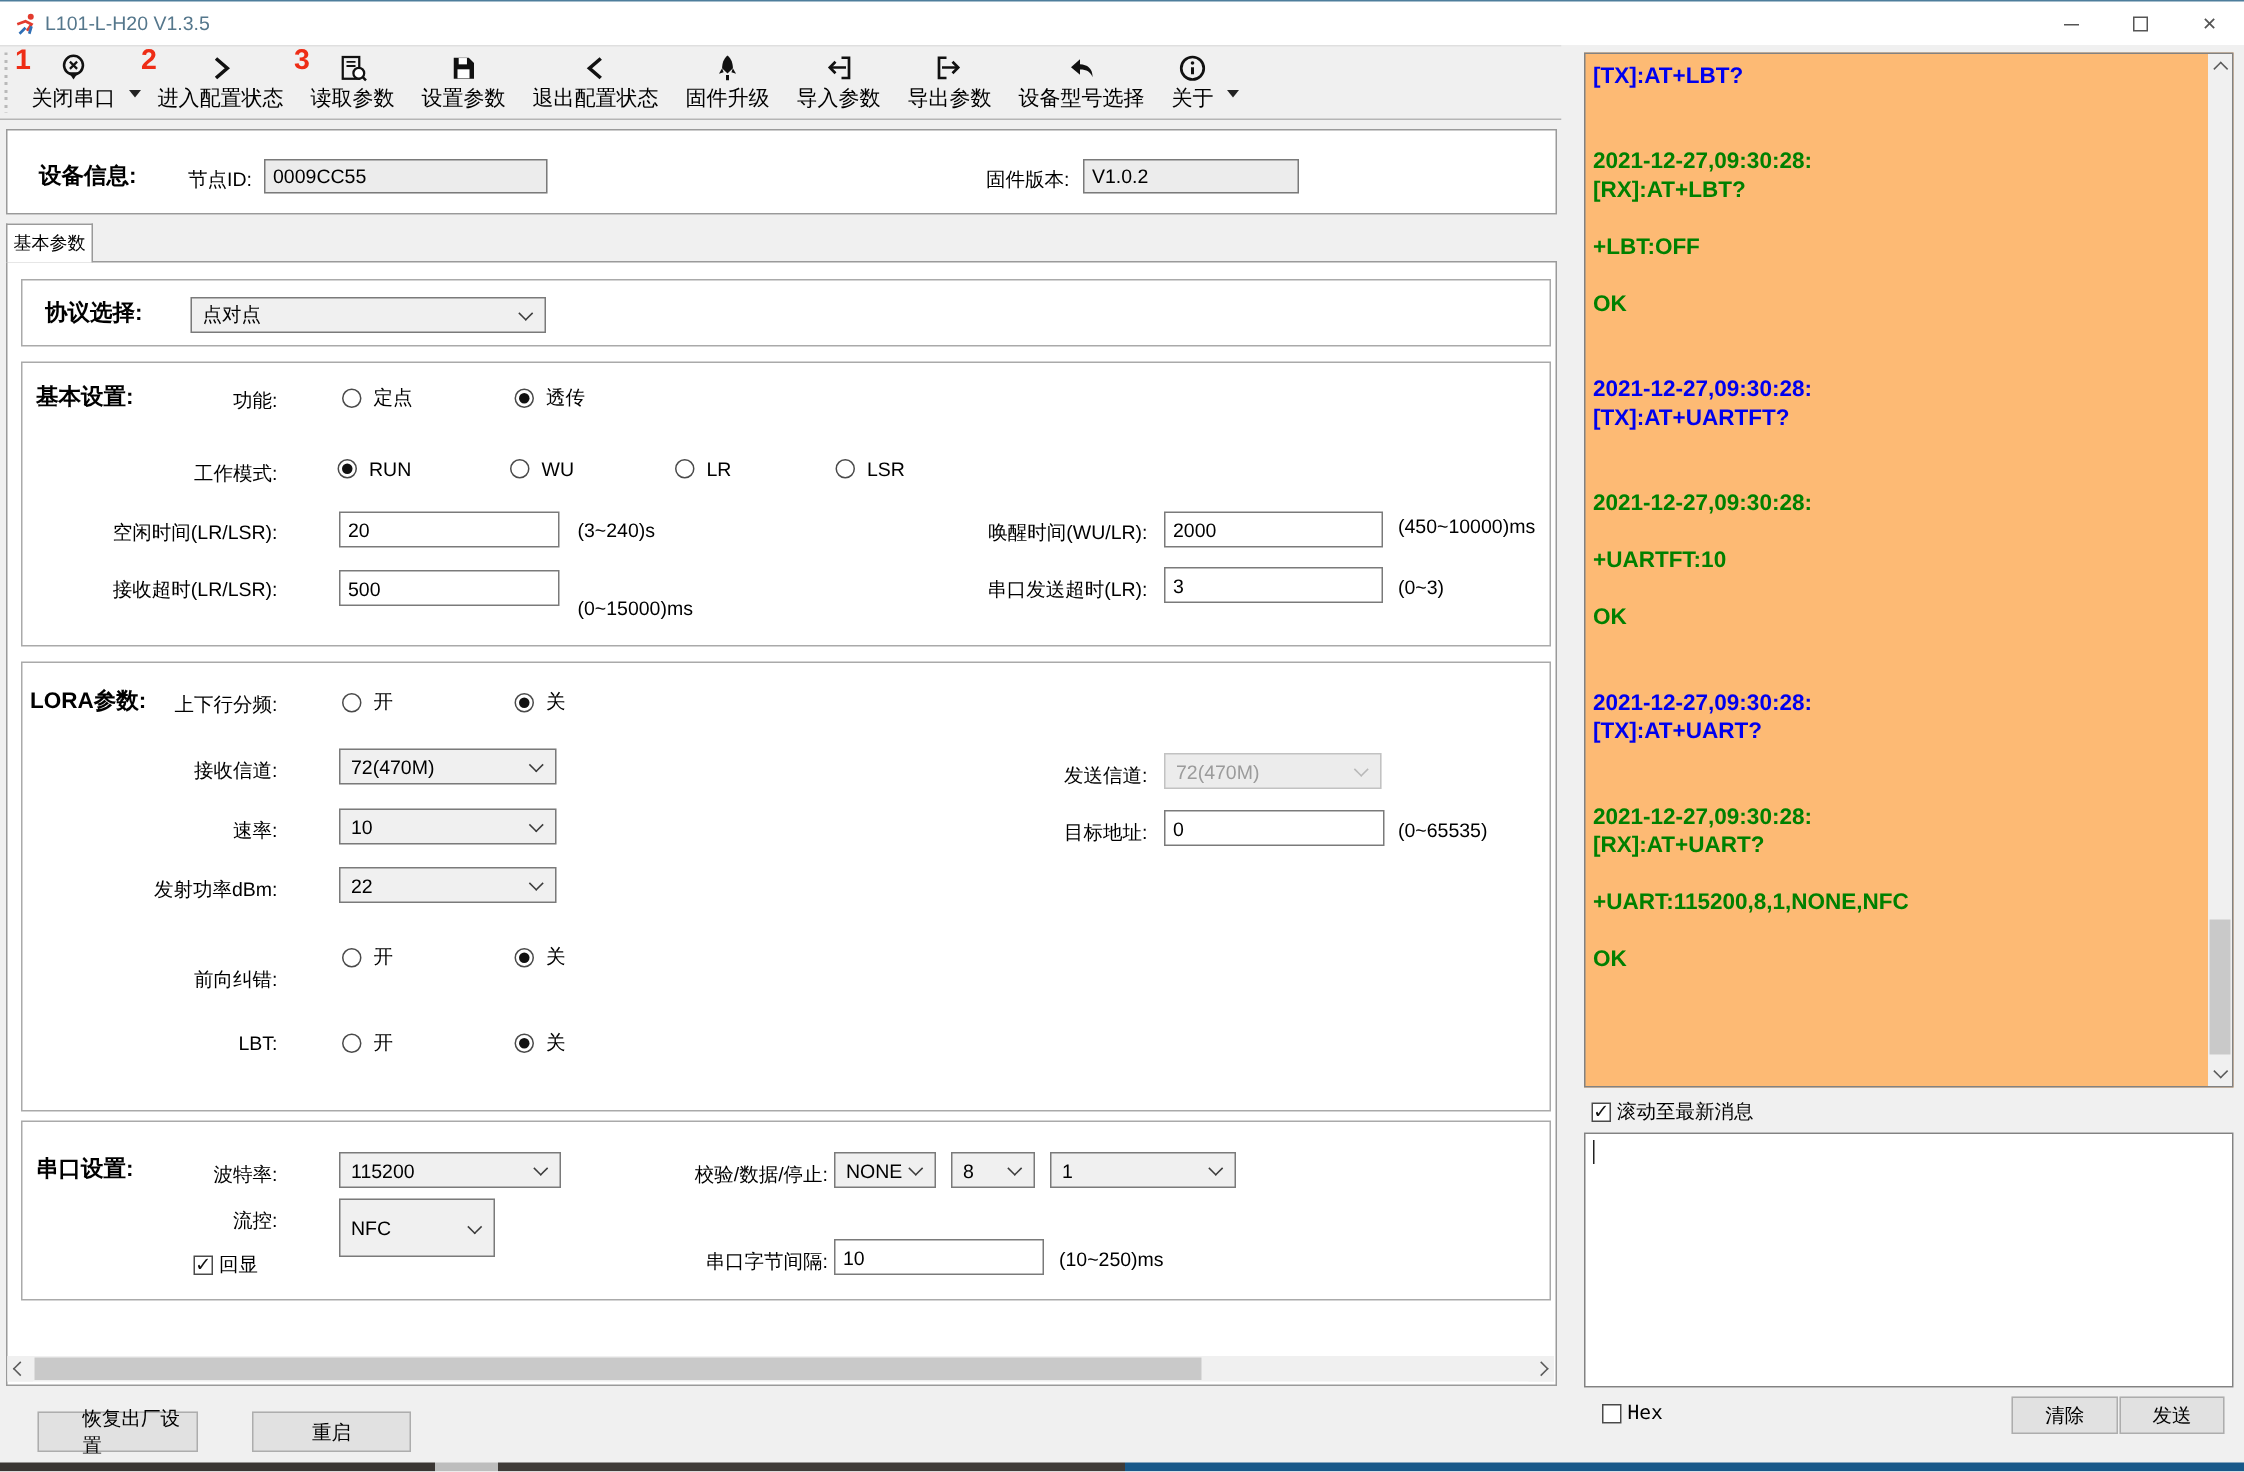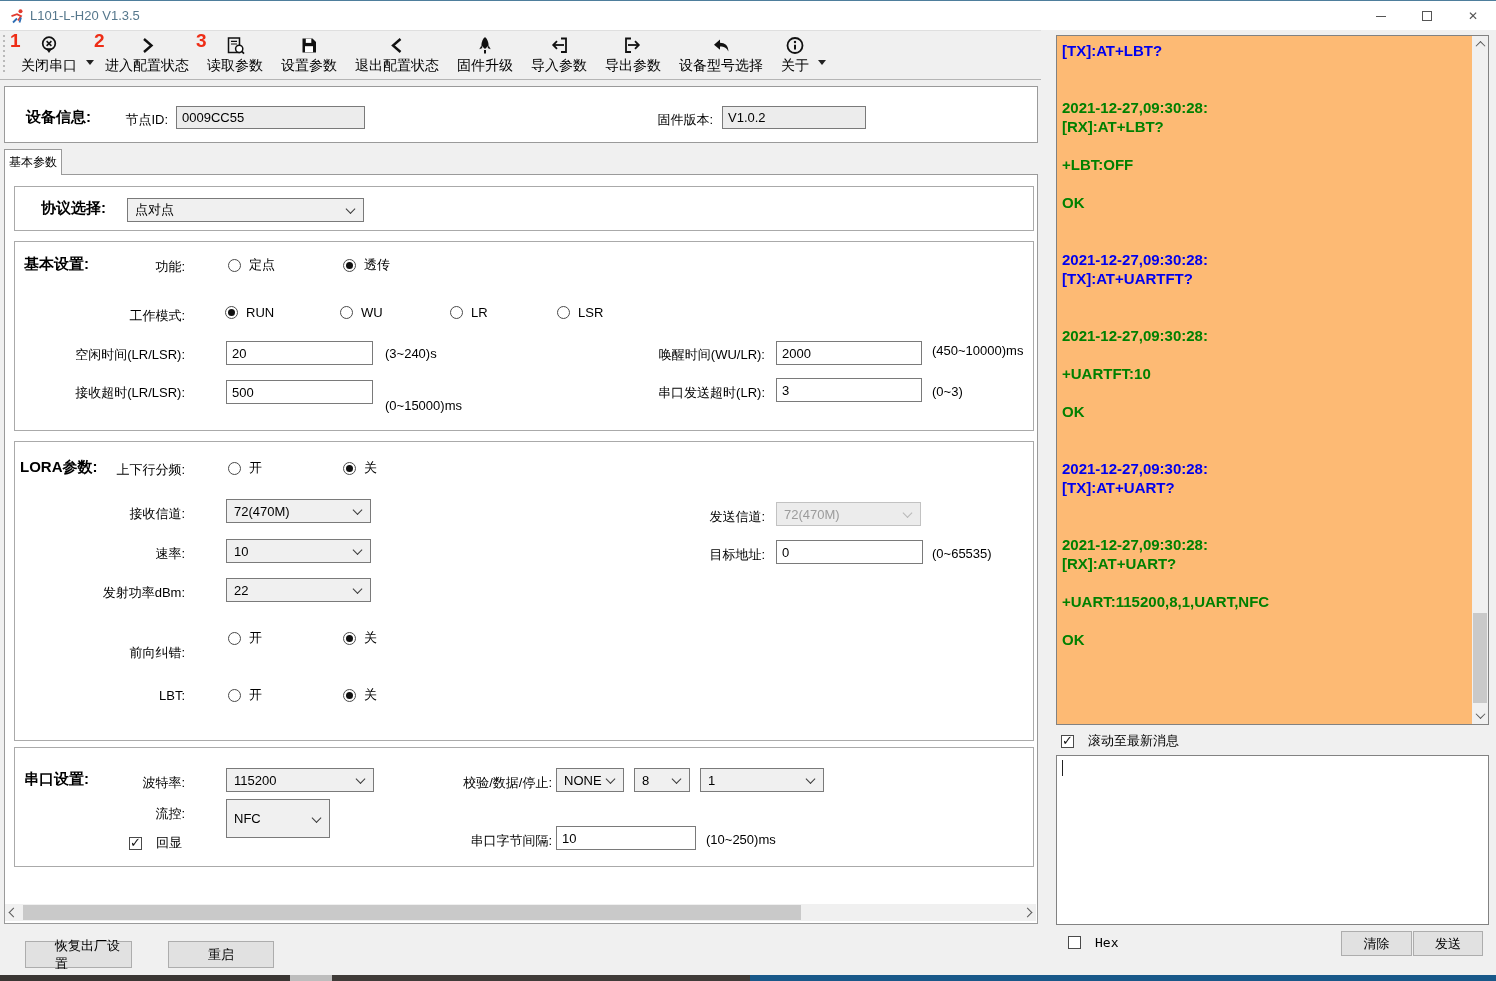--- a/index.html
+++ b/index.html
@@ -48,21 +48,21 @@
   .tinput.ro{background:#ececec;}
   .combo{position:absolute;background:#f0f0f0;border:1px solid #7a7a7a;box-sizing:border-box;
       font-size:13px;display:flex;align-items:center;padding:0 22px 0 7px;}
   .combo .chev{position:absolute;right:9px;top:50%;width:6px;height:6px;
       border-right:1.4px solid #3c3c3c;border-bottom:1.4px solid #3c3c3c;transform:translateY(-65%) rotate(45deg);}
   .combo.disabled{color:#9b9b9b;background:#ececec;border-color:#c2c2c2;}
   .combo.disabled .chev{border-color:#b8b8b8;}
   .radio-opt{position:absolute;display:flex;align-items:center;gap:8px;font-size:13px;white-space:nowrap;}
   .radio{width:13px;height:13px;border:1px solid #4a4a4a;border-radius:50%;background:#fff;position:relative;flex:none;box-sizing:border-box;}
   .radio.checked::after{content:"";position:absolute;left:2px;top:2px;right:2px;bottom:2px;background:#111;border-radius:50%;}
-  .cbrow{position:absolute;display:flex;align-items:center;gap:14px;font-size:13px;white-space:nowrap;}
+  .cbrow{position:absolute;display:flex;align-items:center;gap:4px;font-size:13px;white-space:nowrap;}
   .cb{width:13px;height:13px;border:1px solid #4a4a4a;background:#fff;position:relative;flex:none;box-sizing:border-box;}
   .cb.checked::after{content:"✓";position:absolute;left:0;top:-3px;font-size:13px;font-weight:bold;color:#111;}
   .btn{position:absolute;background:#e1e1e1;border:1px solid #adadad;box-sizing:border-box;
       font-size:13px;display:flex;align-items:center;justify-content:center;cursor:default;}
   
   .sb-track{position:absolute;background:#f0f0f0;}
   .sb-btn{position:absolute;background:#f0f0f0;display:flex;align-items:center;justify-content:center;}
   .sb-thumb{position:absolute;background:#c9c9c9;}
   .chevi{width:6px;height:6px;border-right:1.4px solid #5a5a5a;border-bottom:1.4px solid #5a5a5a;}
   .chevi.up{transform:rotate(-135deg) translate(-1px,-1px);}
@@ -235,21 +235,21 @@
     </div>
   <div class="lbl" style="left:600px;top:111px;width:113px;">固件版本:</div>
   <div class="tinput ro" style="left:722px;top:106px;width:144px;height:23px;">
       <span>V1.0.2</span>
     </div>
 
   <div class="panelbox" style="left:4px;top:174px;width:1034px;height:750px;background:#fff;"></div>
   <div id="tab-basic">基本参数</div>
 
   <div class="group" style="left:14px;top:186px;width:1020px;height:45px;"></div>
-  <div class="gtitle" style="left:30px;top:199px;margin-left:11px;">协议选择:</div>
+  <div class="gtitle" style="left:30px;top:199px;">协议选择:</div>
   <div class="combo" style="left:127px;top:198px;width:237px;height:24px;">
       <span>点对点</span>
       <span class="chev"></span>
     </div>
 
   <div class="group" style="left:14px;top:241px;width:1020px;height:190px;"></div>
   <div class="gtitle" style="left:24px;top:255px;">基本设置:</div>
   <div class="lbl" style="left:60px;top:258px;width:125px;">功能:</div>
   <div class="radio-opt" style="left:228px;top:256px;">
       <span class="radio"></span>
@@ -429,21 +429,21 @@
       <div class="logline rx">OK</div>
       <div class="logline">&nbsp;</div>
       <div class="logline">&nbsp;</div>
       <div class="logline tx">2021-12-27,09:30:28:</div>
       <div class="logline tx">[TX]:AT+UART?</div>
       <div class="logline">&nbsp;</div>
       <div class="logline">&nbsp;</div>
       <div class="logline rx">2021-12-27,09:30:28:</div>
       <div class="logline rx">[RX]:AT+UART?</div>
       <div class="logline">&nbsp;</div>
-      <div class="logline rx">+UART:115200,8,1,UART,NFC</div>
+      <div class="logline rx">+UART:115200,8,1,NONE,NFC</div>
       <div class="logline">&nbsp;</div>
       <div class="logline rx">OK</div>
     </div>
 
   <div class="sb-track" style="left:1472px;top:36px;width:16px;height:688px;"></div>
   <div class="sb-btn" style="left:1472px;top:36px;width:16px;height:17px;">
       <span class="chevi up"></span>
     </div>
   <div class="sb-thumb" style="left:1473px;top:613px;width:14px;height:90px;"></div>
   <div class="sb-btn" style="left:1472px;top:707px;width:16px;height:17px;">

